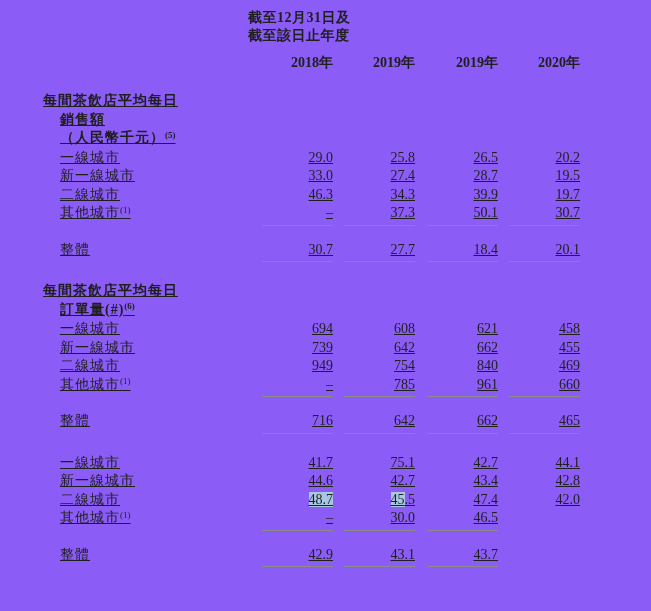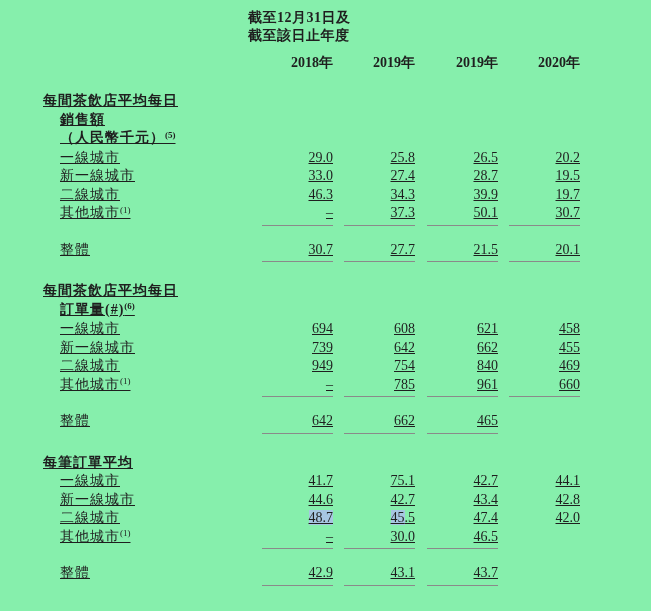--- a/index.html
+++ b/index.html
@@ -6,21 +6,21 @@
     --text-color: #1f1f1f;
     --rule-color: #8a8a8a;
     --hl-color: #a7c7e2;
   }
   html, body { margin: 0; padding: 0; background: #fff; }
   .page {
     position: relative;
     width: 651px;
     height: 611px;
     box-sizing: border-box;
-    background: #86efac;
+    background: #8b5cf6;
     padding: 9px 0 0 43px;
     font-family: "Liberation Serif", "DejaVu Serif", serif;
     font-size: 14px;
     color: var(--text-color);
     overflow: hidden;
   }
   .r {
     display: grid;
     grid-template-columns: 205px 85px 82px 83px 82px;
     line-height: 18.5px;
@@ -123,21 +123,21 @@
     </div>
     <div class="r total-r">
       <div class="c zh ind">整體</div>
       <div class="c n">
           <div class="ru">30.7</div>
         </div>
       <div class="c n">
           <div class="ru">27.7</div>
         </div>
       <div class="c n">
-          <div class="ru">21.5</div>
+          <div class="ru">18.4</div>
         </div>
       <div class="c n">
           <div class="ru">20.1</div>
         </div>
     </div>
   </div>
 
   <div class="section">
     <div class="r">
         <div class="c b zh">每間茶飲店平均每日</div>
@@ -178,35 +178,35 @@
       <div class="c n">
           <div class="ru">961</div>
         </div>
       <div class="c n">
           <div class="ru">660</div>
         </div>
     </div>
     <div class="r total-r">
       <div class="c zh ind">整體</div>
       <div class="c n">
+          <div class="ru">716</div>
+        </div>
+      <div class="c n">
           <div class="ru">642</div>
         </div>
       <div class="c n">
           <div class="ru">662</div>
         </div>
       <div class="c n">
           <div class="ru">465</div>
         </div>
     </div>
   </div>
 
   <div class="section">
-    <div class="r">
-        <div class="c b zh">每筆訂單平均</div>
-      </div>
 
     <div class="r">
       <div class="c zh ind">一線城市</div>
       <div class="c n">41.7</div>
       <div class="c n">75.1</div>
       <div class="c n">42.7</div>
       <div class="c n">44.1</div>
     </div>
     <div class="r">
       <div class="c zh ind">新一線城市</div>

